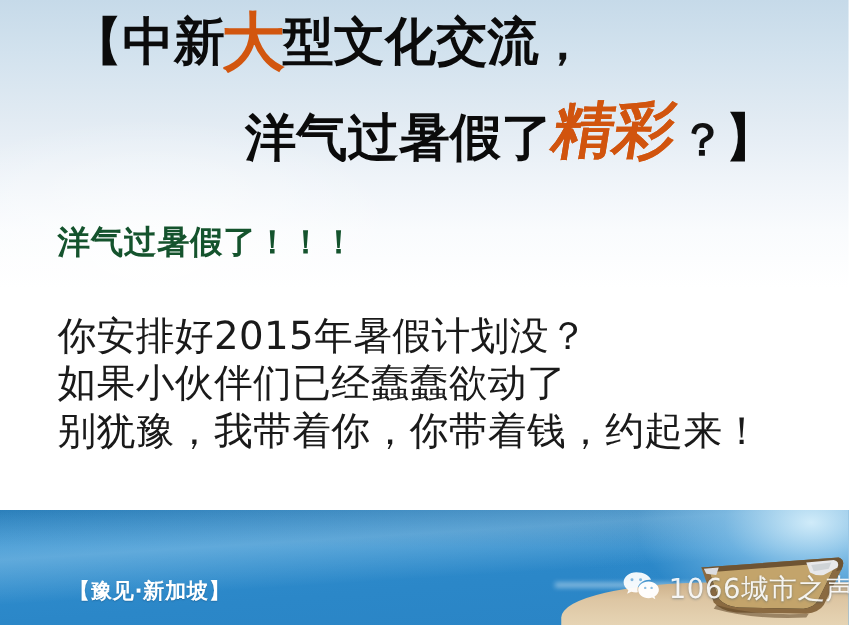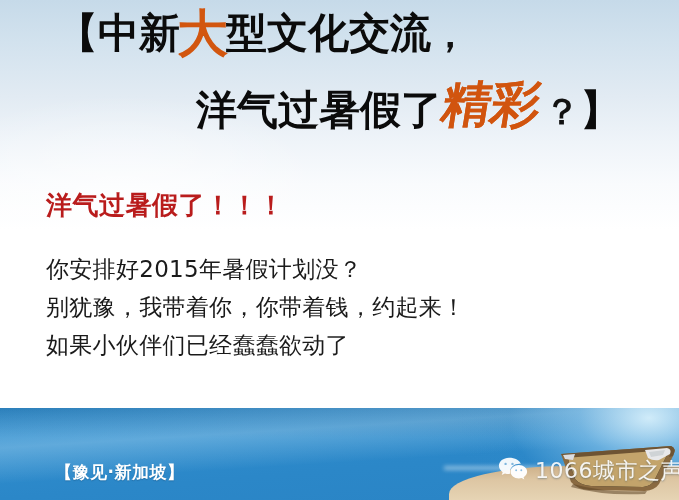--- a/index.html
+++ b/index.html
@@ -108,30 +108,29 @@
     top: 176px;
     width: 679px;
     z-index: 4;
   }
   .subhead {
     position: absolute;
     left: 46px;
     top: 0px;
     font-size: 26px;
     font-weight: bold;
-    color: #b91c1c;
+    color: #14532d;
     white-space: nowrap;
     letter-spacing: 0.5px;
-    margin-top: 12px;
   }
   .para {
     position: absolute;
     left: 46px;
     top: 74px;
-    font-size: 23px;
+    font-size: 31px;
     color: #1a1a1a;
     white-space: nowrap;
     letter-spacing: 0.3px;
   }
   .para-line {
     line-height: 38px;
     white-space: nowrap;
   }
 
   
@@ -246,22 +245,22 @@
     <div class="hl-line hl-line-1"><span class="hl-brk">【</span><span>中新</span><span class="hl-accent-big">大</span><span>型文化交流</span><span class="hl-comma">，</span></div>
 
     <div class="hl-line hl-line-2"><span>洋气过暑假了</span><span class="hl-accent-slant">精彩</span><span class="hl-qmark">？</span><span class="hl-brk">】</span></div>
 
   </div>
 
   <div class="copy">
     <div class="subhead">洋气过暑假了！！！</div>
     <div class="para">
       <div class="para-line">你安排好2015年暑假计划没？</div>
+      <div class="para-line">如果小伙伴们已经蠢蠢欲动了</div>
       <div class="para-line">别犹豫，我带着你，你带着钱，约起来！</div>
-      <div class="para-line">如果小伙伴们已经蠢蠢欲动了</div>
     </div>
   </div>
 
   <div class="photo">
     <div class="photo-darktop"></div>
     <div class="photo-streak"></div>
     <div class="photo-sky-right"></div>
     <div class="photo-horizon"></div>
     <div class="photo-sand"></div>
 

